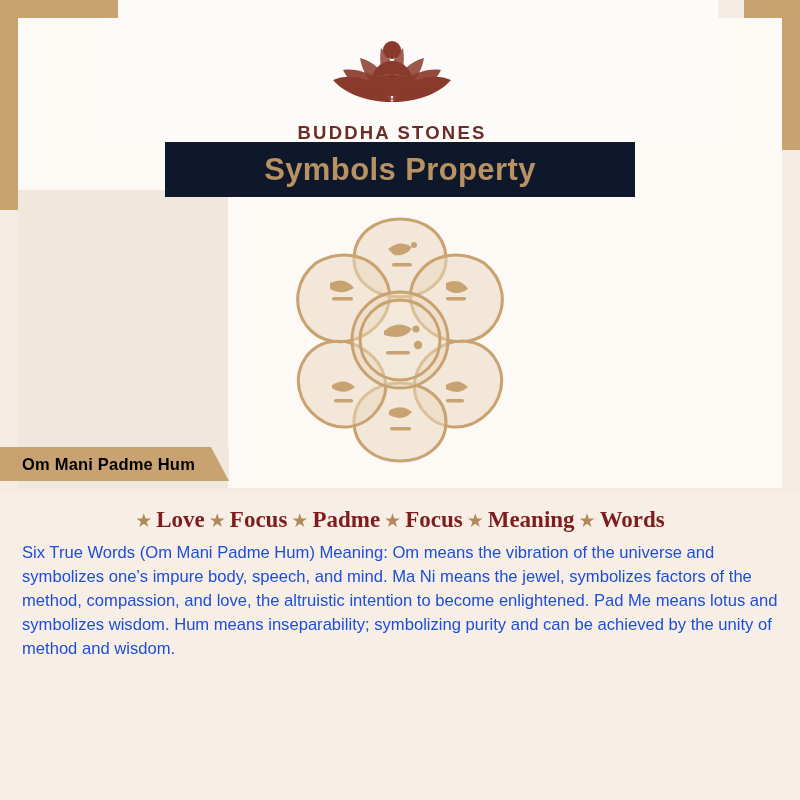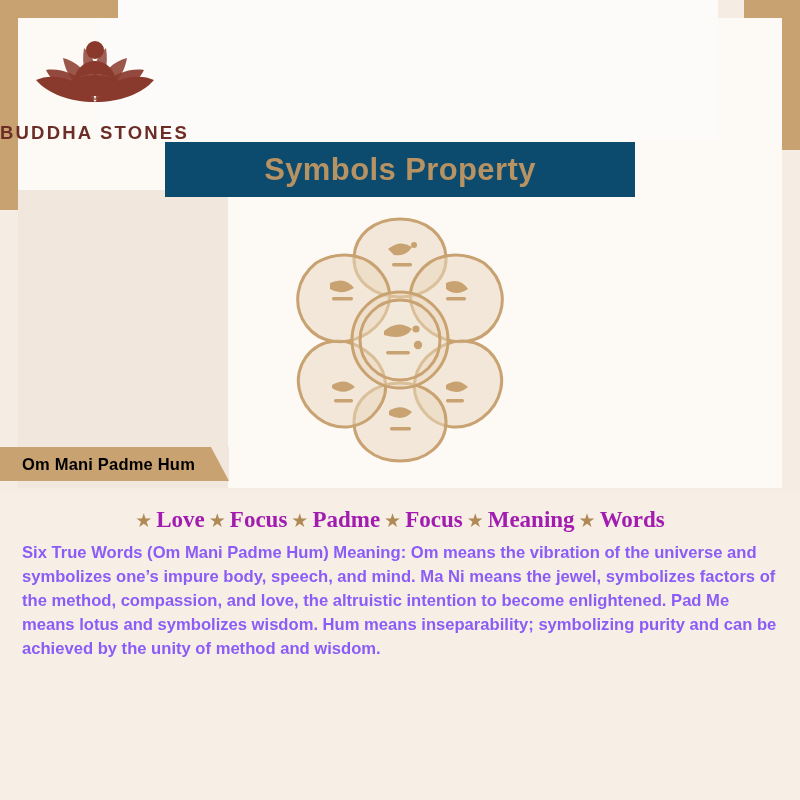--- a/index.html
+++ b/index.html
@@ -86,21 +86,21 @@
     background: #f1e7dc;
   }
 
   
   .logo-wrap {
     position: absolute;
     left: 0; right: 16px;
     top: 24px;
     display: flex;
     flex-direction: column;
-    align-items: flex-start;
+    align-items: center;
   }
   .logo-mark {
     width: 190px;
     height: 92px;
   }
   .logo-text {
     margin-top: 6px;
     font-size: 18.5px;
     letter-spacing: 2.2px;
     font-weight: bold;
@@ -108,21 +108,21 @@
     font-family: "Liberation Sans", sans-serif;
   }
 
   
   .title-bar {
     position: absolute;
     left: 165px;
     top: 142px;
     width: 470px;
     height: 55px;
-    background: #0c4a6e;
+    background: #0f172a;
     display: flex;
     align-items: center;
     justify-content: center;
   }
   .title-text {
     font-size: 31px;
     font-weight: bold;
     color: #b79263;
     letter-spacing: 0.4px;
   }
@@ -180,34 +180,33 @@
     display: flex;
     align-items: center;
     justify-content: center;
     gap: 4px;
     padding-top: 14px;
     flex-wrap: nowrap;
   }
   .kw {
     font-size: 23px;
     font-weight: bold;
-    color: #a21caf;
+    color: #7f1d1d;
     font-family: "Liberation Serif", serif;
   }
   .star {
     font-size: 19px;
     color: #b08a56;
     line-height: 1;
   }
   .body-text {
     margin: 8px 20px 12px 22px;
     font-size: 16.6px;
     line-height: 1.45;
-    color: #8b5cf6;
-    font-weight: bold;
+    color: #1d4ed8;
   }
   .body-text p {
     margin: 0;
   }
   .body-text p + p {
     margin-top: 1px;
   }
 </style>
 </head>
 <body>

